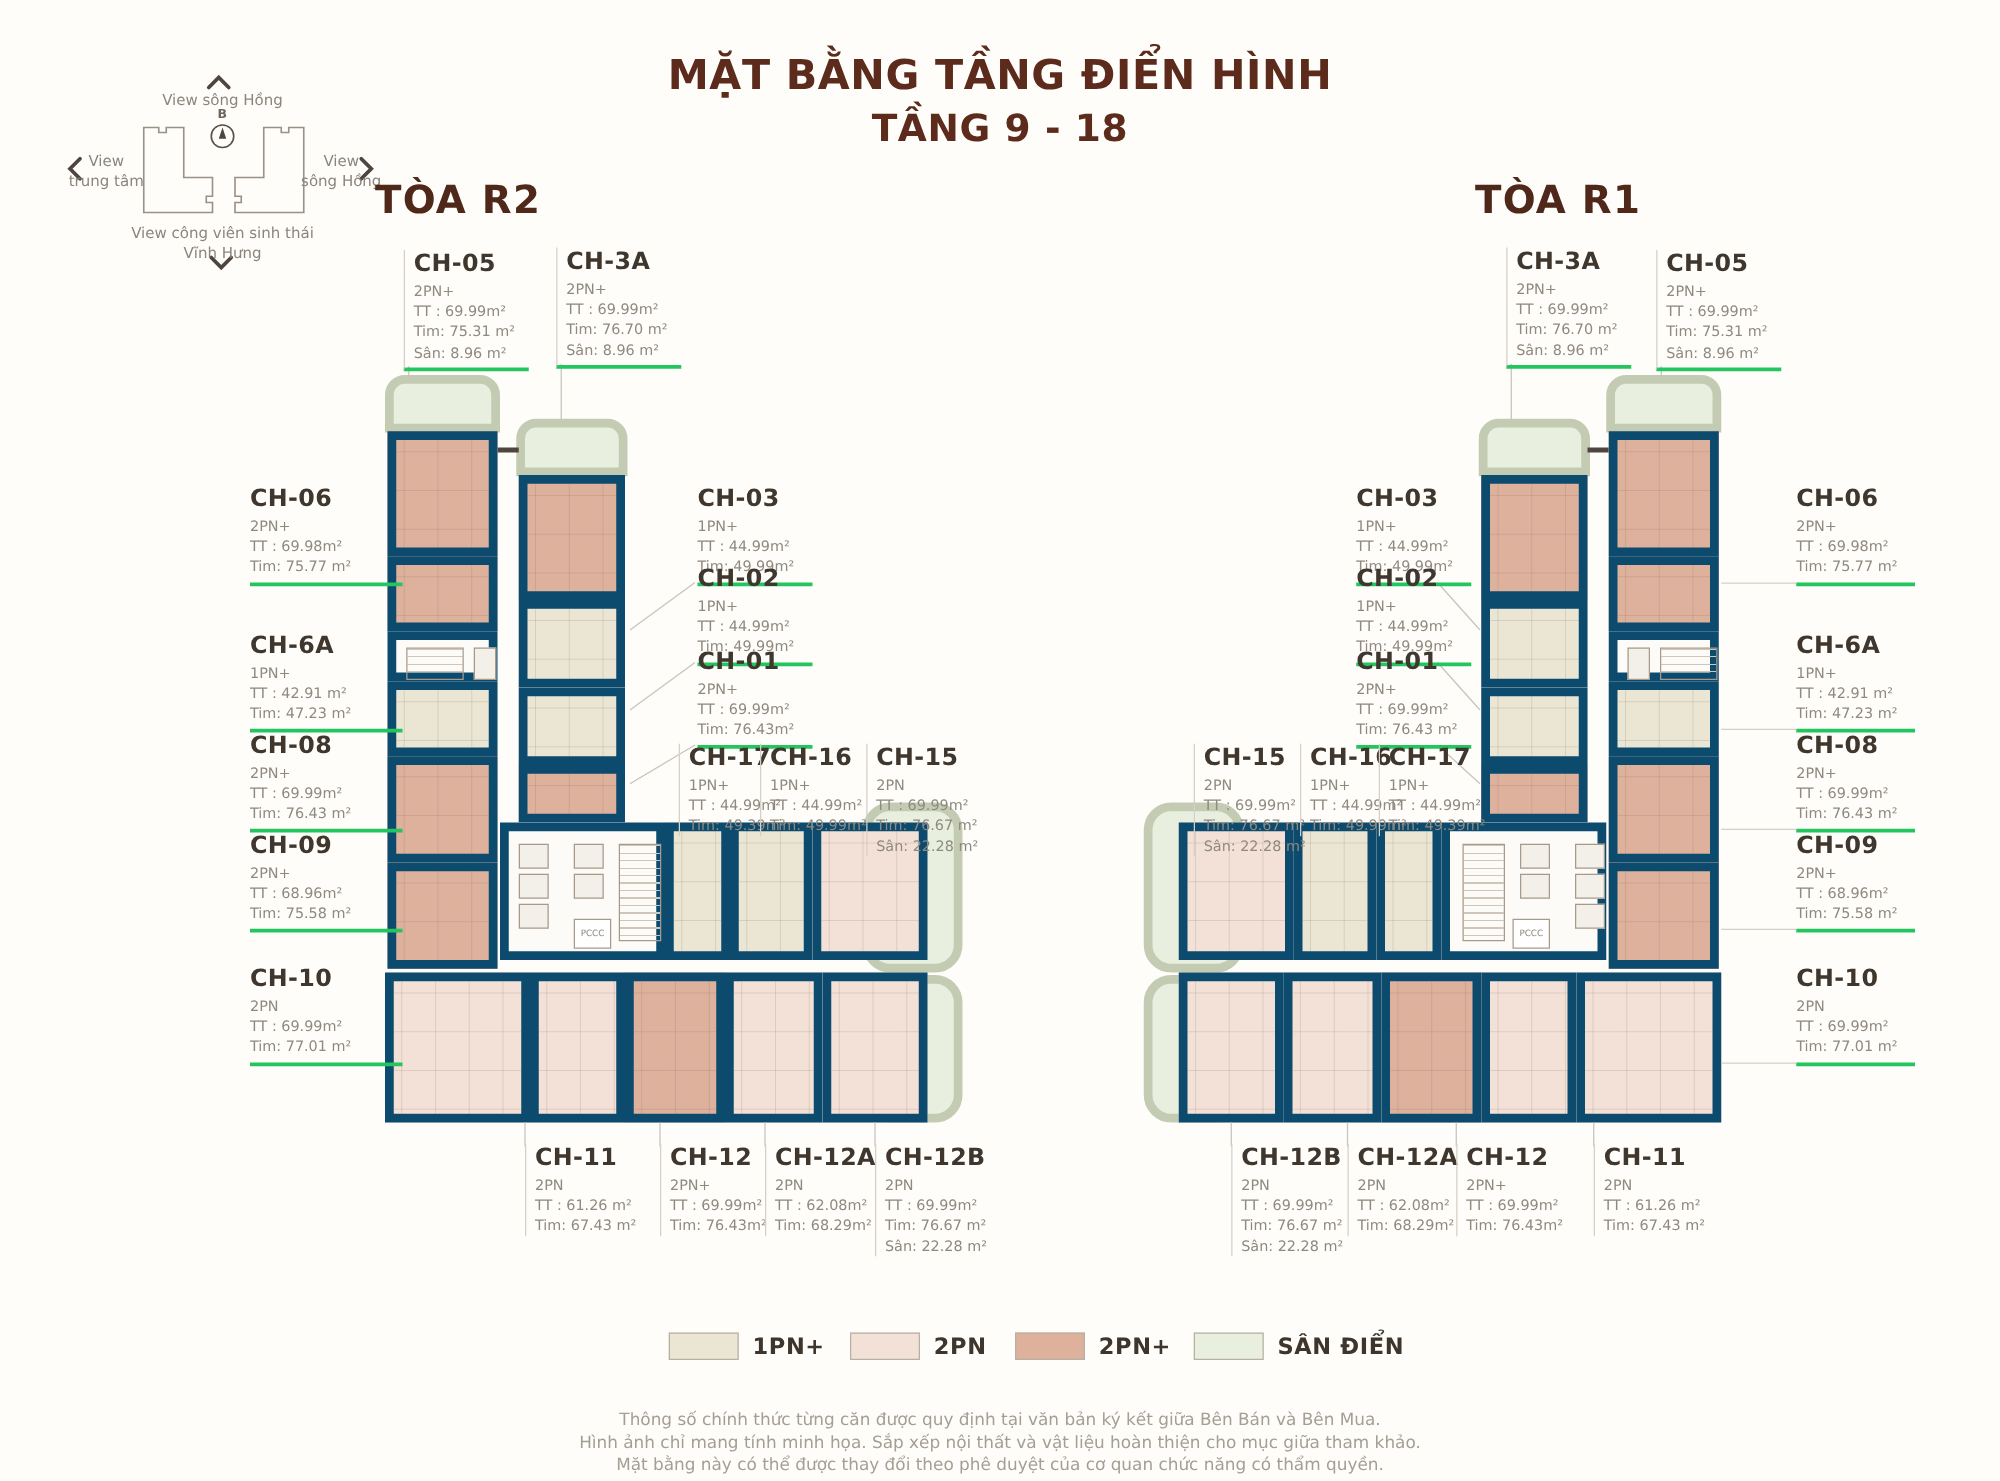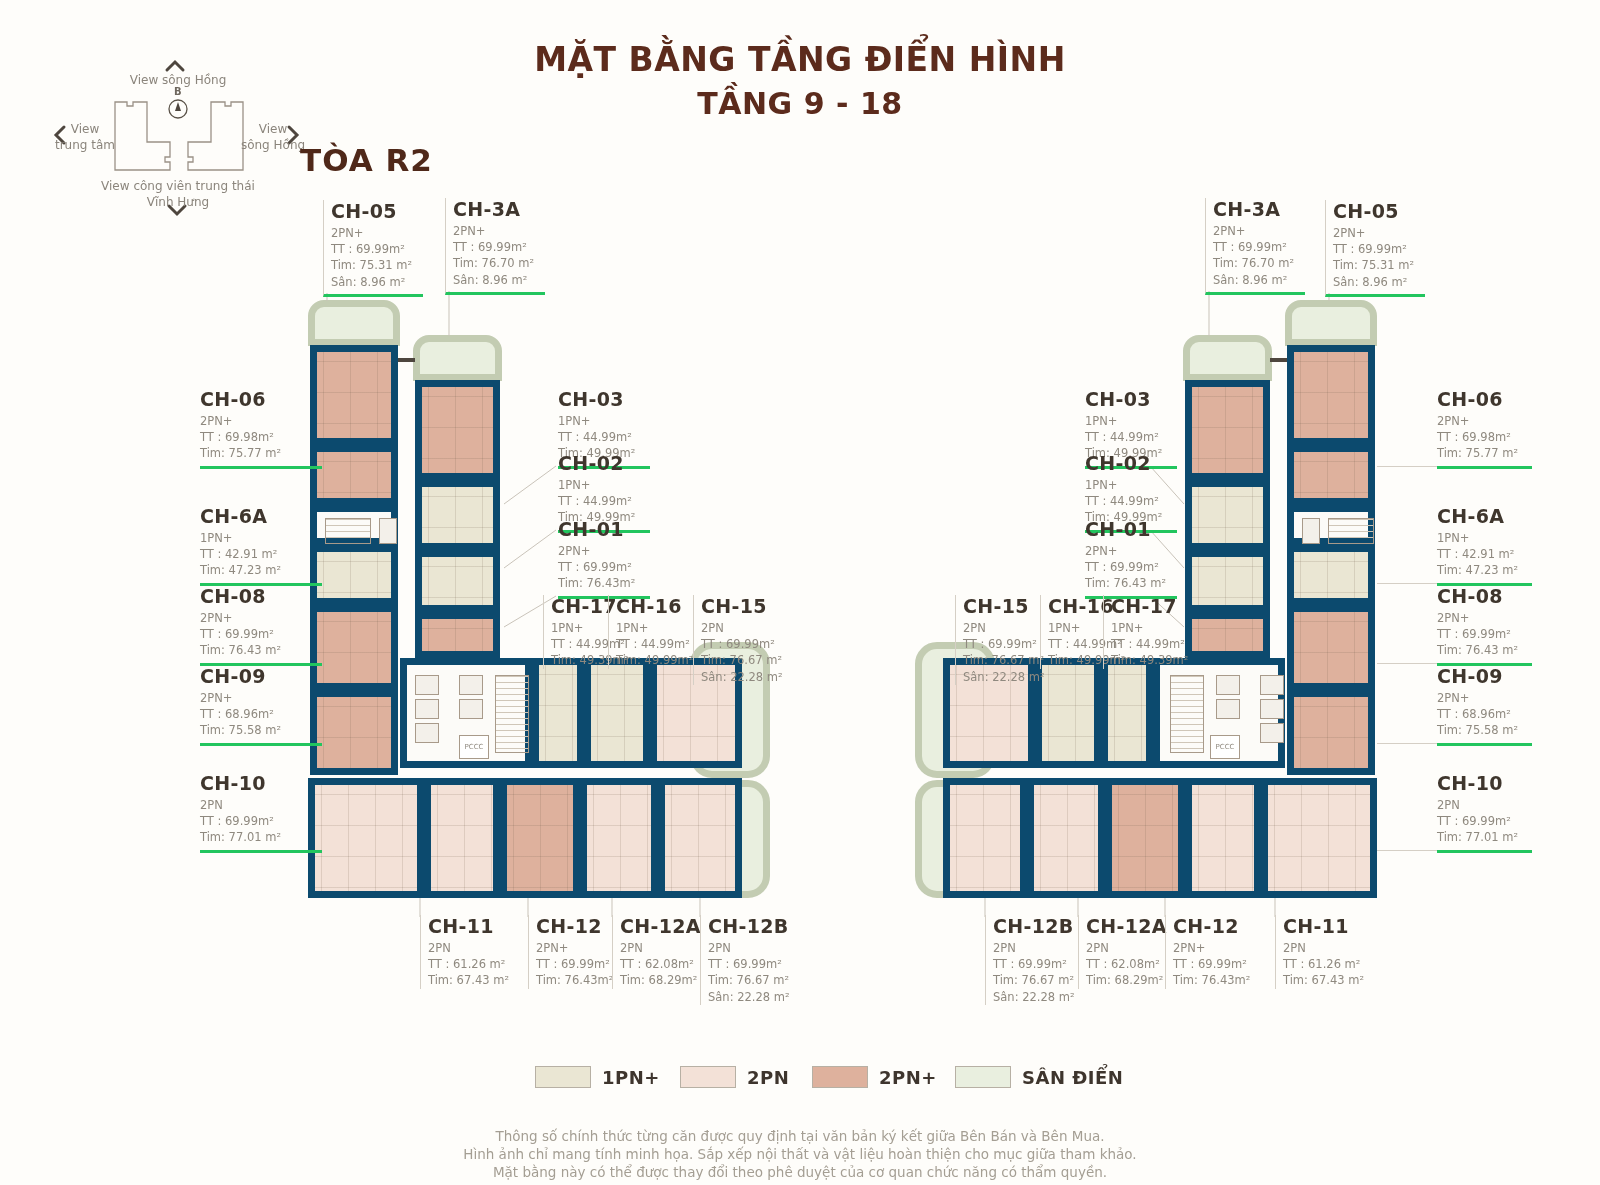--- a/index.html
+++ b/index.html
@@ -68,26 +68,27 @@
     <div class="cmp-txt" style="left:0;top:14px;width:260px">View sông Hồng</div>
     <div class="cmp-txt" style="left:4px;top:63px;width:66px">
       <div>View</div>
       <div>trung tâm</div>
     </div>
     <div class="cmp-txt" style="left:192px;top:63px;width:66px">
       <div>View</div>
       <div>sông Hồng</div>
     </div>
     <div class="cmp-txt" style="left:0;top:120px;width:260px">
-      <div>View công viên trung thái</div>
+      <div>View công viên sinh thái</div>
       <div>Vĩnh Hưng</div>
     </div>
   </div>
 
   <div class="tname" style="left:300px;top:142px;width:220px">TÒA R2</div>
+  <div class="tname" style="left:1180px;top:142px;width:220px">TÒA R1</div>
 
   <div class="blk g capT" style="left:308px;top:300px;width:92px;height:46px"></div>
   <div class="blk g capT" style="left:413px;top:335px;width:89px;height:46px"></div>
   <div class="blk g rblob" style="left:690px;top:642px;width:80px;height:136px"></div>
   <div class="blk g rblob" style="left:690px;top:780px;width:80px;height:118px"></div>
   <div class="conn" style="left:398px;top:358px;width:17px;height:4px"></div>
 
   <div class="blk s tex" style="left:310px;top:345px;width:88px;height:100px"></div>
   <div class="blk s tex" style="left:310px;top:445px;width:88px;height:60px"></div>
   <div class="blk wcore" style="left:310px;top:505px;width:88px;height:40px">

